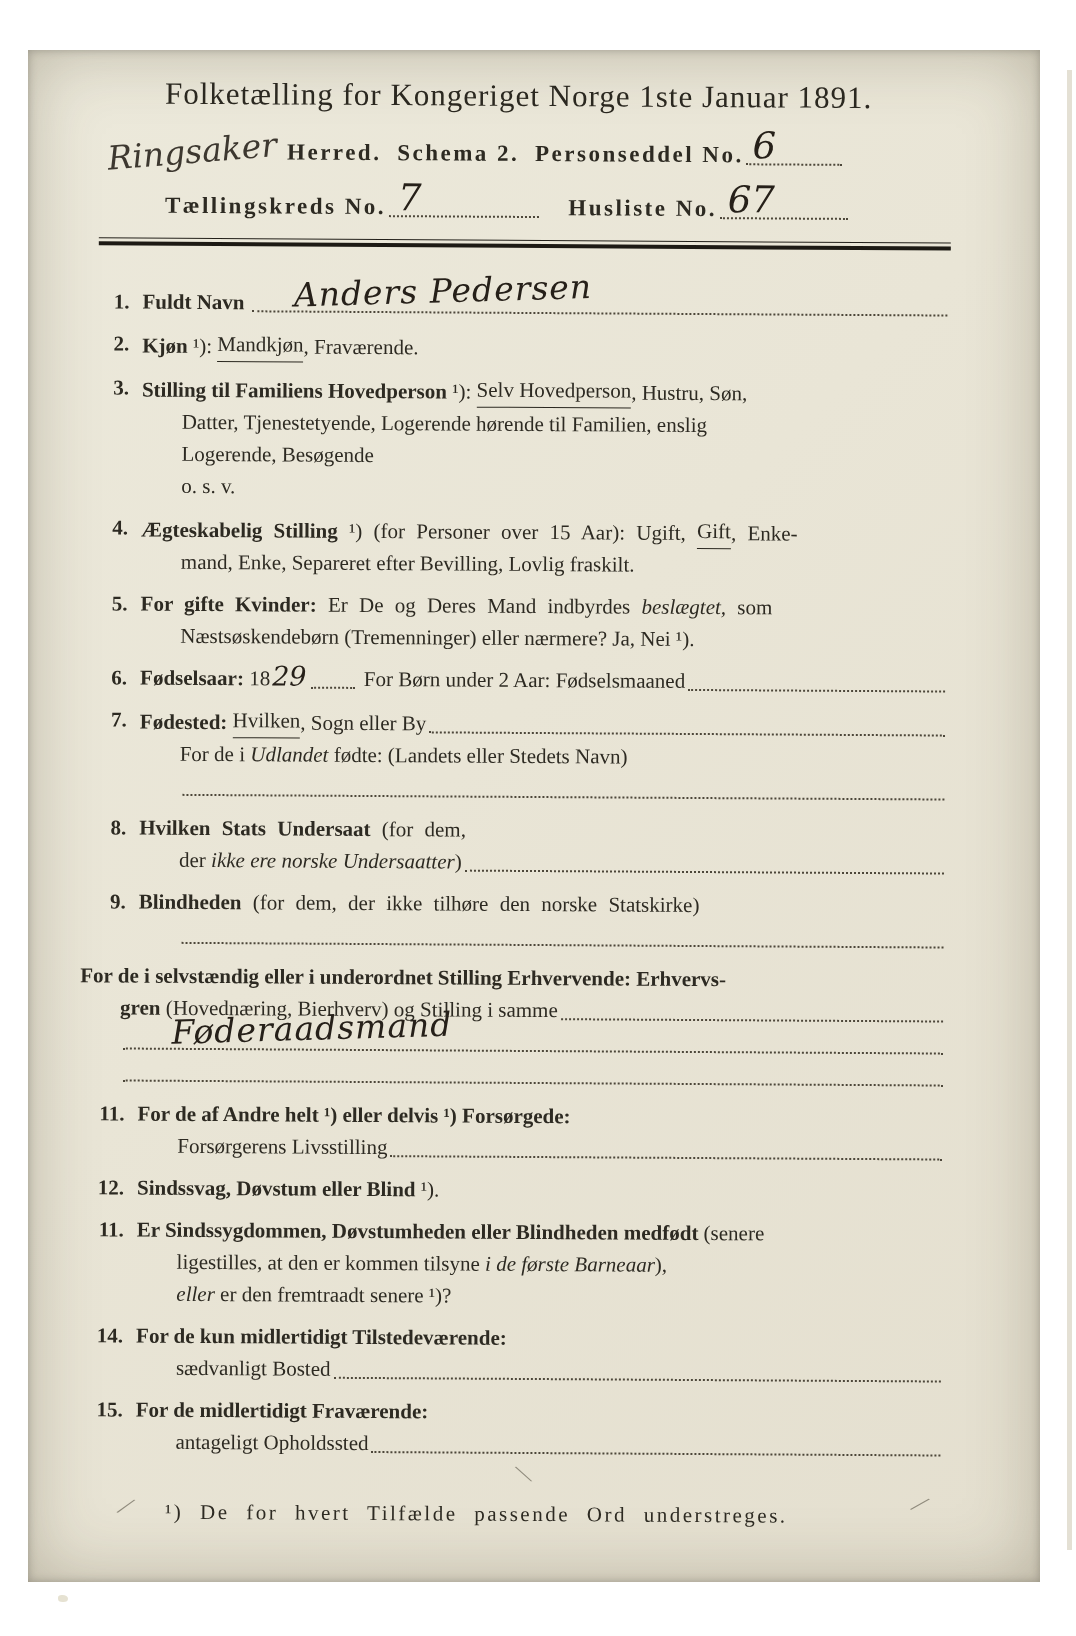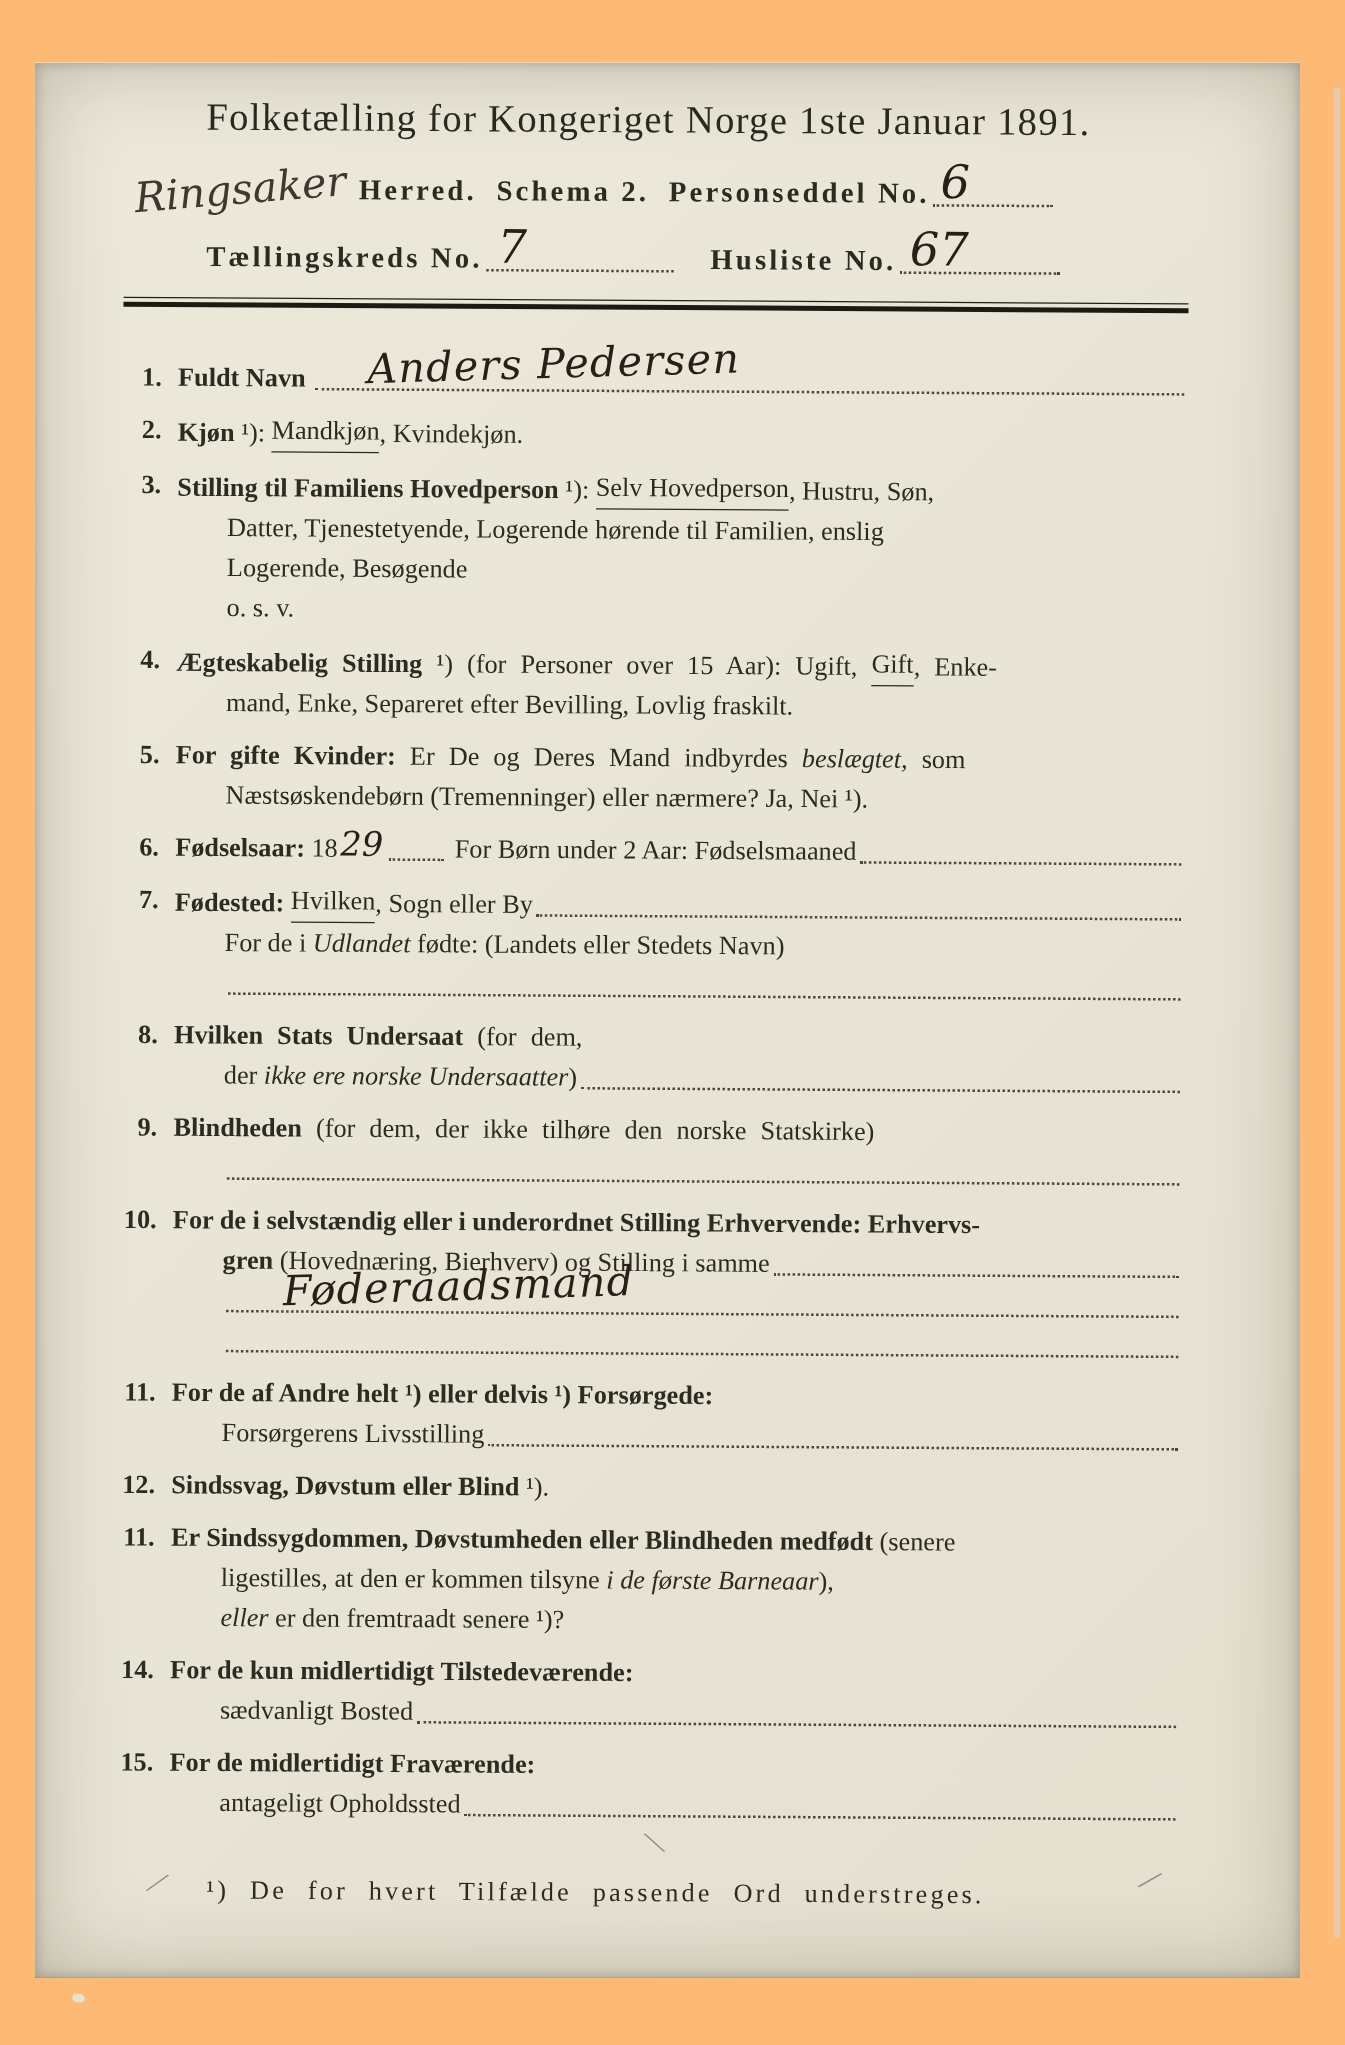--- a/index.html
+++ b/index.html
@@ -1,16 +1,16 @@
 <!DOCTYPE html>
 <html><head>
 <meta charset="utf-8">
 <style>
   html,body{margin:0;padding:0;background:#000;}
-  .scan{position:relative;width:1076px;height:1636px;background:#fdba74;overflow:hidden;
+  .scan{position:relative;width:1076px;height:1636px;background:#ffffff;overflow:hidden;
         font-family:"Liberation Serif",serif;}
   .paper{position:absolute;left:28px;top:50px;width:1012px;height:1532px;
          background:linear-gradient(135deg,#ece9db 0%,#e9e5d6 45%,#e4dfcf 100%);
          box-shadow:inset 0 0 70px rgba(70,58,32,.28), inset 0 0 10px rgba(0,0,0,.25);
          color:#2d2a22;overflow:hidden;}
   .tilt{transform:rotate(0.35deg);transform-origin:50% 0;
         padding:18px 88px 0 58px;box-sizing:border-box;width:100%;height:100%;}
   .title{font-size:31px;letter-spacing:1px;text-align:center;margin-top:10px;
          white-space:nowrap;color:#2b2820;}
   .hline{display:flex;align-items:flex-end;height:52px;overflow:visible;}
@@ -96,21 +96,21 @@
               </div>
             </div>
           </div>
           <div class="item">
             <div class="num">2.</div>
             <div class="body">
               <div class="line">
                 <span class="seg b">Kjøn</span>
                 <span class="seg"> ¹): </span>
                 <span class="seg u">Mandkjøn</span>
-                <span class="seg">, Kvindekjøn.</span>
+                <span class="seg">, Fraværende.</span>
               </div>
             </div>
           </div>
           <div class="item">
             <div class="num">3.</div>
             <div class="body">
               <div class="line">
                 <span class="seg b">Stilling til Familiens Hovedperson</span>
                 <span class="seg"> ¹): </span>
                 <span class="seg u">Selv Hovedperson</span>
@@ -209,21 +209,20 @@
               <div class="line wide">
                 <span class="seg b">Blindheden</span>
                 <span class="seg"> (for dem, der ikke tilhøre den norske Statskirke)</span>
               </div>
               <div class="line cont">
                 <span class="leader grow"></span>
               </div>
             </div>
           </div>
           <div class="item">
-            <div class="num">10.</div>
             <div class="body">
               <div class="line">
                 <span class="seg b">For de i selvstændig eller i underordnet Stilling Erhvervende: Erhvervs-</span>
               </div>
               <div class="line cont">
                 <span class="seg b">gren</span>
                 <span class="seg"> (Hovednæring, Bierhverv) og Stilling i samme</span>
                 <span class="leader grow"></span>
               </div>
               <div class="line cont">

